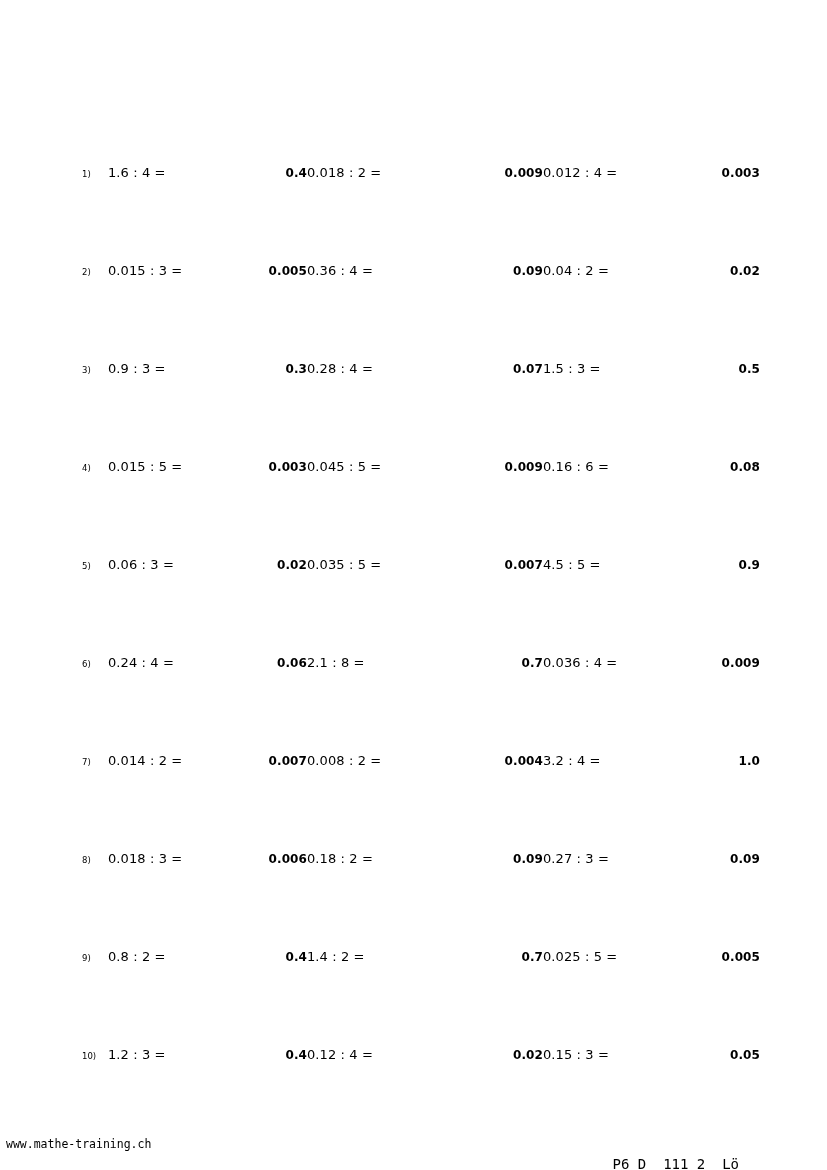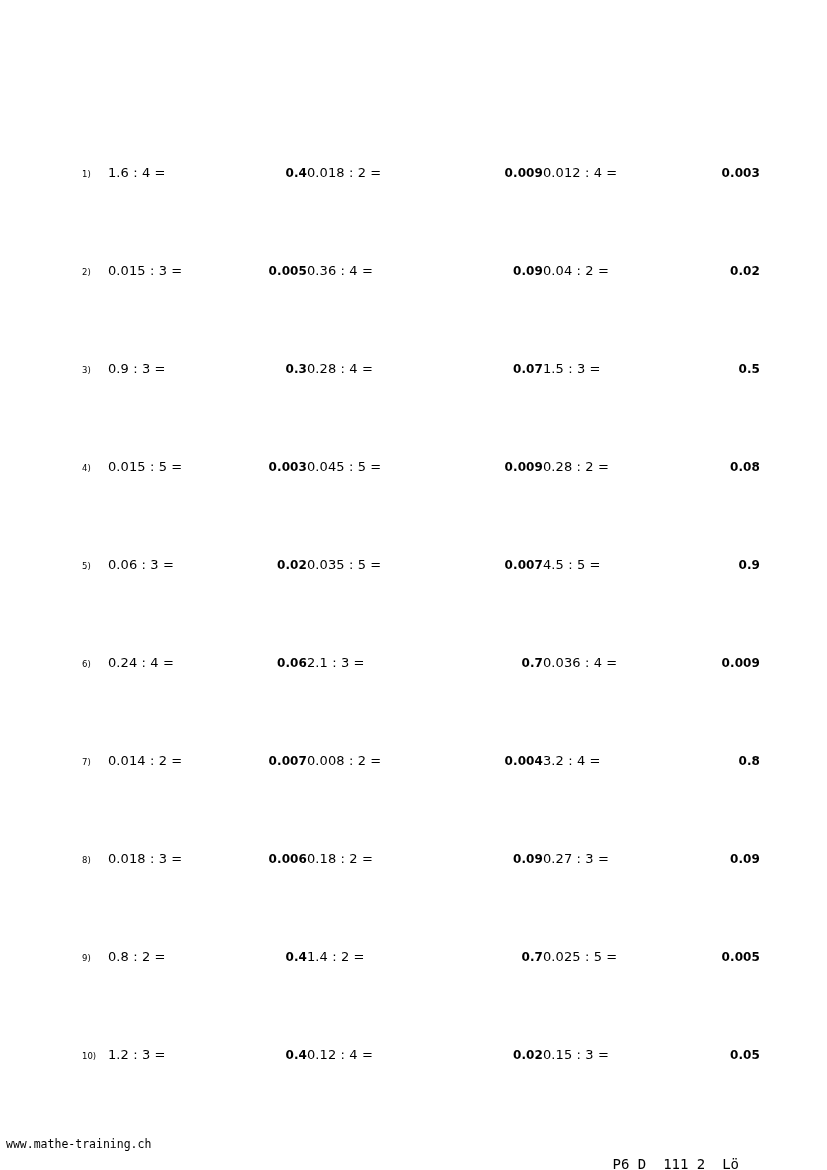--- a/index.html
+++ b/index.html
@@ -170,21 +170,21 @@
       <div class="row-num">4)</div>
       <div class="cell c1">
         <span class="question">0.015 : 5 =</span>
         <span class="answer">0.003</span>
       </div>
       <div class="cell c2">
         <span class="question">0.045 : 5 =</span>
         <span class="answer">0.009</span>
       </div>
       <div class="cell c3">
-        <span class="question">0.28 : 2 =</span>
+        <span class="question">0.16 : 6 =</span>
         <span class="answer">0.08</span>
       </div>
     </div>
 
     <div class="row">
       <div class="row-num">5)</div>
       <div class="cell c1">
         <span class="question">0.06 : 3 =</span>
         <span class="answer">0.02</span>
       </div>
@@ -198,42 +198,42 @@
       </div>
     </div>
 
     <div class="row">
       <div class="row-num">6)</div>
       <div class="cell c1">
         <span class="question">0.24 : 4 =</span>
         <span class="answer">0.06</span>
       </div>
       <div class="cell c2">
-        <span class="question">2.1 : 3 =</span>
+        <span class="question">2.1 : 8 =</span>
         <span class="answer">0.7</span>
       </div>
       <div class="cell c3">
         <span class="question">0.036 : 4 =</span>
         <span class="answer">0.009</span>
       </div>
     </div>
 
     <div class="row">
       <div class="row-num">7)</div>
       <div class="cell c1">
         <span class="question">0.014 : 2 =</span>
         <span class="answer">0.007</span>
       </div>
       <div class="cell c2">
         <span class="question">0.008 : 2 =</span>
         <span class="answer">0.004</span>
       </div>
       <div class="cell c3">
         <span class="question">3.2 : 4 =</span>
-        <span class="answer">0.8</span>
+        <span class="answer">1.0</span>
       </div>
     </div>
 
     <div class="row">
       <div class="row-num">8)</div>
       <div class="cell c1">
         <span class="question">0.018 : 3 =</span>
         <span class="answer">0.006</span>
       </div>
       <div class="cell c2">

